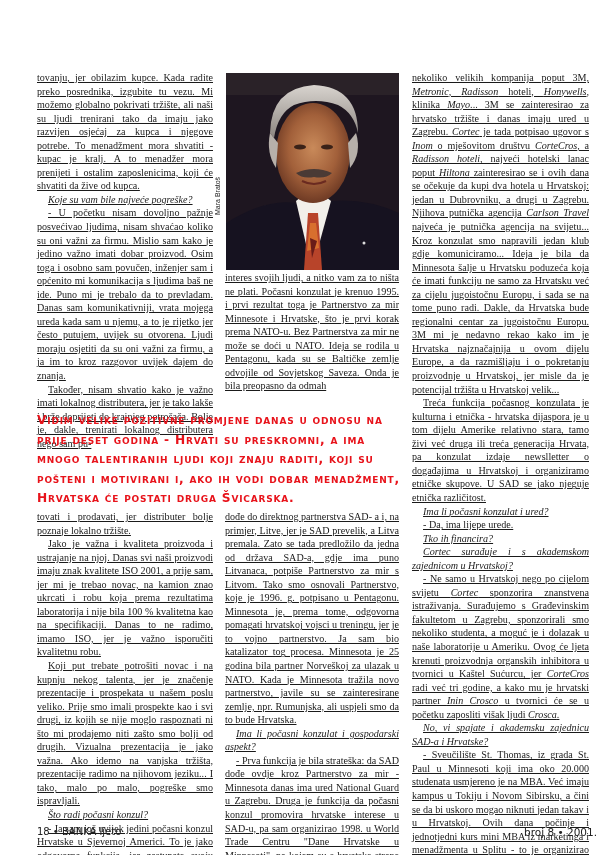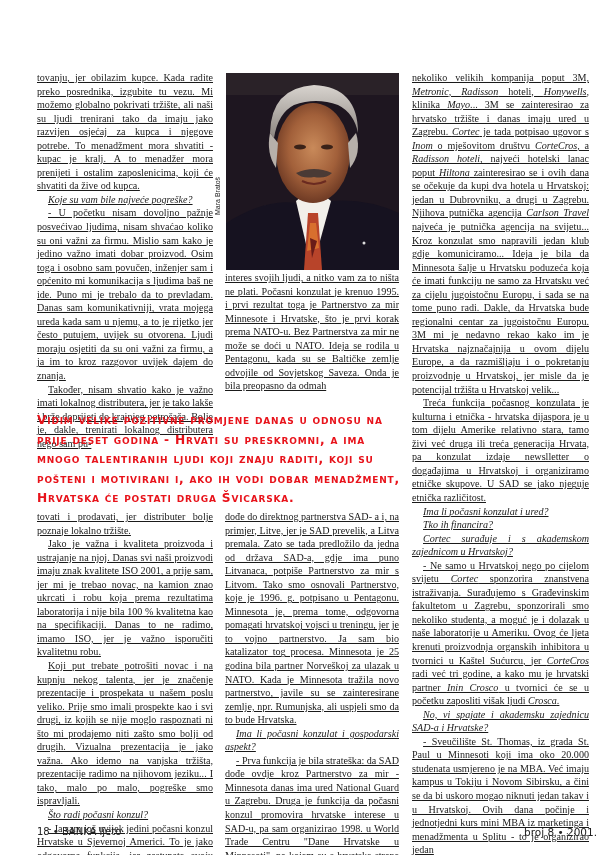--- a/index.html
+++ b/index.html
@@ -80,20 +80,21 @@
 <div id="photo-credit">Mara Bratoš</div>
 
 <div id="col-mid-top" class="col">
     <p class="noindent">interes svojih ljudi, a nitko vam za to ništa ne plati. Počasni konzulat je krenuo 1995. i prvi rezultat toga je Partnerstvo za mir Minnesote i Hrvatske, što je prvi korak prema NATO-u. Bez Partnerstva za mir ne može se doći u NATO. Ideja se rodila u Pentagonu, kada su se Baltičke zemlje odvojile od Sovjetskog Saveza. Onda je bila preopasno da odmah</p>
   </div>
 
 <div id="col-right" class="col">
     <p class="noindent"><span>nekoliko velikih kompanija poput 3M, </span><i>Metronic</i><span>, </span><i>Radisson</i><span> hoteli, </span><i>Honywells</i><span>, klinika </span><i>Mayo</i><span>... 3M se zainteresirao za hrvatsko tržište i danas imaju ured u Zagrebu. </span><i>Cortec</i><span> je tada potpisao ugovor s </span><i>Inom</i><span> o mješovitom društvu </span><i>CorteCros</i><span>, a </span><i>Radisson hoteli</i><span>, najveći hotelski lanac poput </span><i>Hiltona</i><span> zainteresirao se i ovih dana se očekuje da kupi dva hotela u Hrvatskoj: jedan u Dubrovniku, a drugi u Zagrebu. Njihova putnička agencija </span><i>Carlson Travel</i><span> najveća je putnička agencija na svijetu... Kroz konzulat smo napravili jedan klub gdje komuniciramo... Ideja je bila da Minnesota šalje u Hrvatsku poduzeća koja će imati funkciju ne samo za Hrvatsku već za cijelu jugoistočnu Europu, i sada se na tome puno radi. Dakle, da Hrvatska bude regionalni centar za jugoistočnu Europu. 3M mi je nedavno rekao kako im je Hrvatska najznačajnija u ovom dijelu Europe, a da razmišljaju i o pokretanju proizvodnje u Hrvatskoj, jer misle da je potencijal tržišta u Hrvatskoj velik...</span></p>
     <p><span>Treća funkcija počasnog konzulata je kulturna i etnička - hrvatska dijaspora je u tom dijelu Amerike relativno stara, tamo živi već druga ili treća generacija Hrvata, pa konzulat izdaje newslletter o događajima u Hrvatskoj i organiziramo etničke skupove. U SAD se jako njeguje etnička različitost.</span></p>
     <p class="q"><span>Ima li počasni konzulat i ured?</span></p>
+    <p><span>- Da, ima lijepe urede.</span></p>
     <p class="q"><span>Tko ih financira?</span></p>
     <p class="q"><span>Cortec surađuje i s akademskom zajednicom u Hrvatskoj?</span></p>
     <p><span>- Ne samo u Hrvatskoj nego po cijelom svijetu </span><i>Cortec</i><span> sponzorira znanstvena istraživanja. Surađujemo s Građevinskim fakultetom u Zagrebu, sponzorirali smo nekoliko studenta, a moguć je i dolazak u naše laboratorije u Ameriku. Ovog će ljeta krenuti proizvodnja organskih inhibitora u tvornici u Kaštel Sućurcu, jer </span><i>CorteCros</i><span> radi već tri godine, a kako mu je hrvatski partner </span><i>Inin Crosco</i><span> u tvornici će se u početku zaposliti višak ljudi </span><i>Crosca</i><span>.</span></p>
     <p class="q"><span>No, vi spajate i akademsku zajednicu SAD-a i Hrvatske?</span></p>
     <p><span>- Sveučilište St. Thomas, iz grada St. Paul u Minnesoti koji ima oko 20.000 studenata usmjereno je na MBA. Već imaju kampus u Tokiju i Novom Sibirsku, a čini se da bi uskoro mogao niknuti jedan takav i u Hrvatskoj. Ovih dana počinje i jednotjedni kurs mini MBA iz marketinga i menadžmenta u Splitu - to je organizirao jedan </span></p>
   </div>
 
 <div id="pull-quote" style="color: rgb(232, 19, 27);">Vidim velike pozitivne promjene danas u odnosu na prije deset godina - Hrvati su preskromni, a ima mnogo talentiranih ljudi koji znaju raditi, koji su pošteni i motivirani i, ako ih vodi dobar menadžment, Hrvatska će postati druga Švicarska.</div>
 
 <div id="col-left-bottom" class="col">

